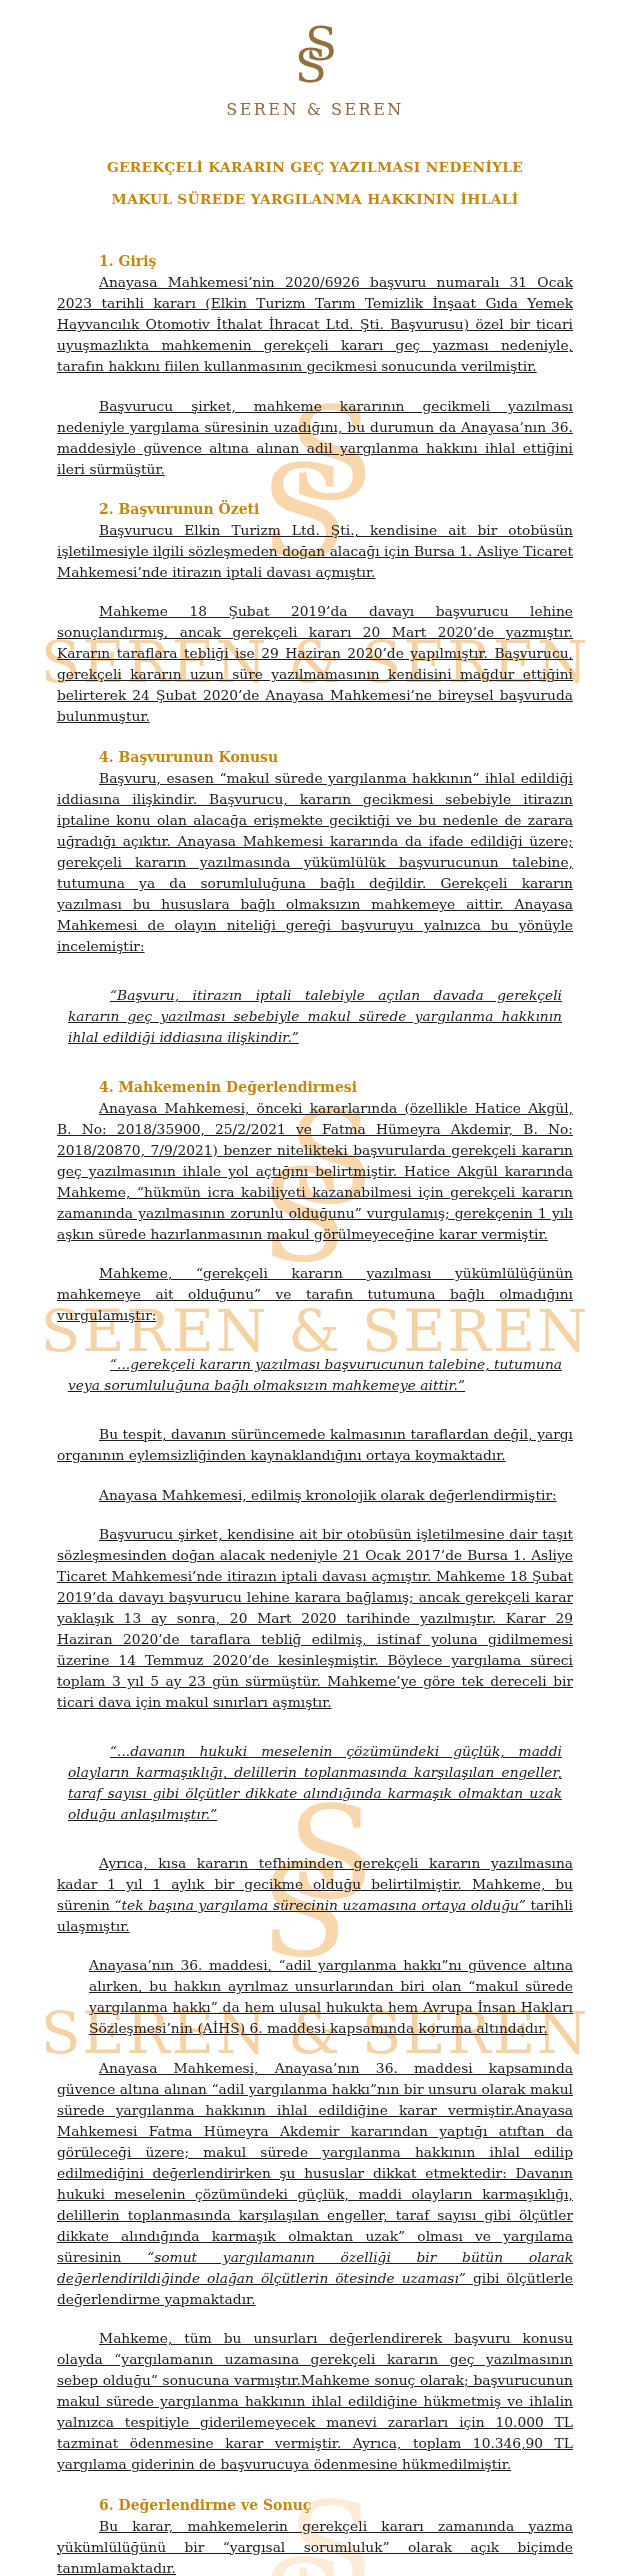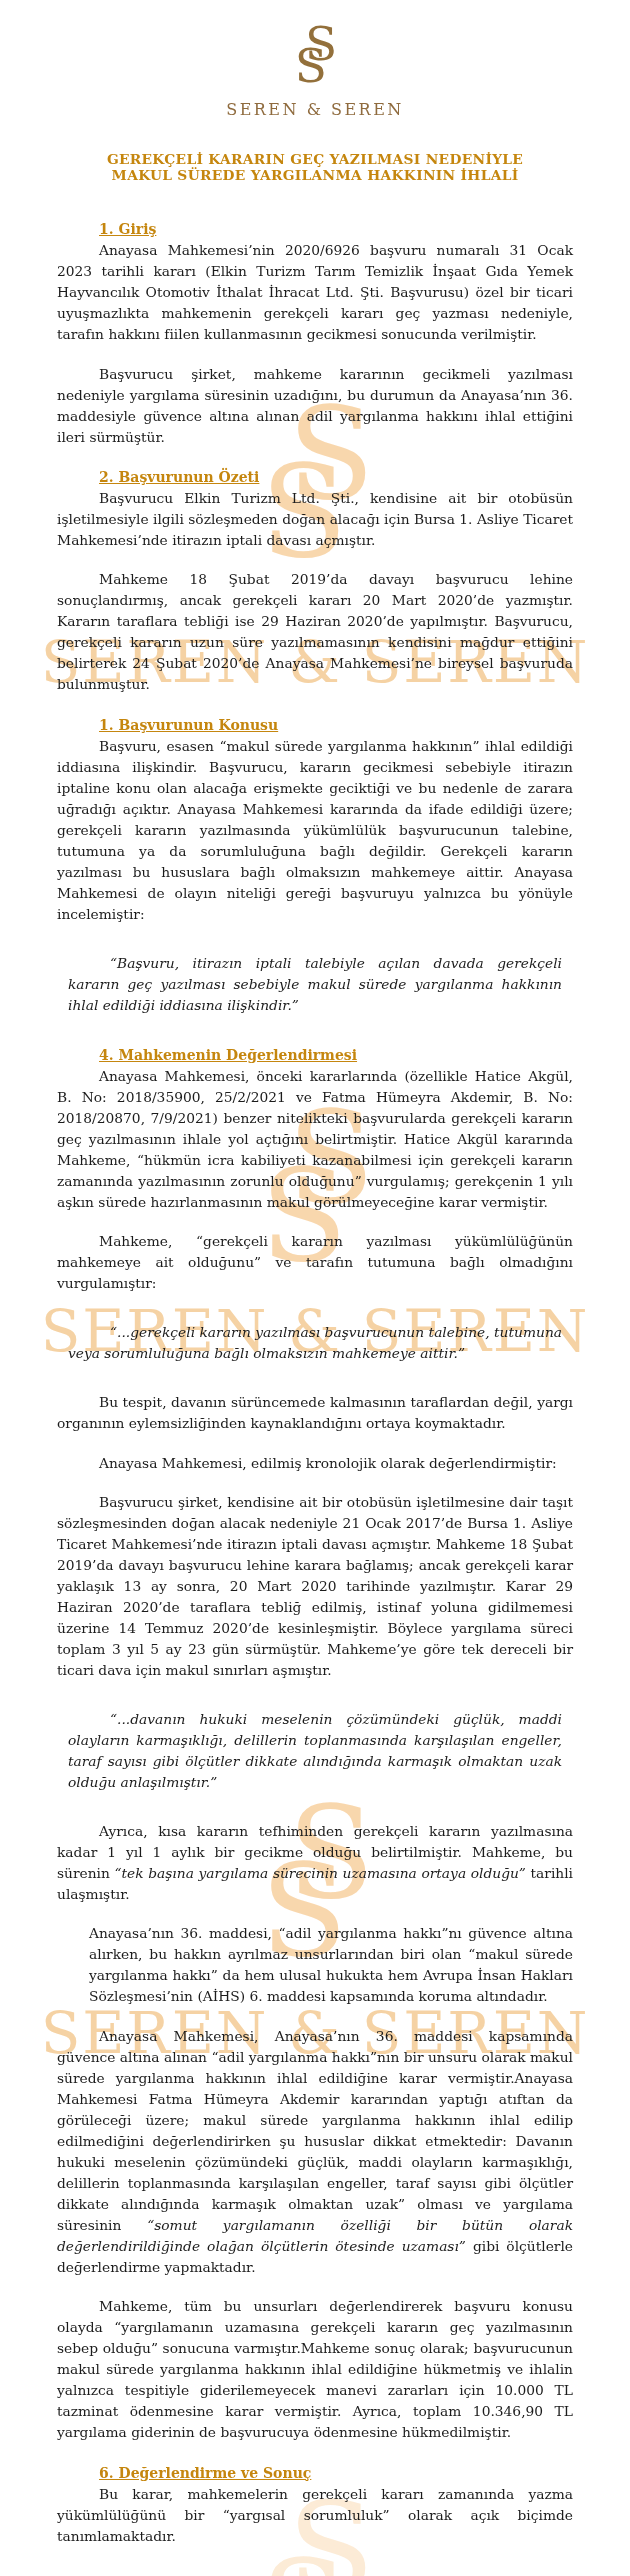--- a/index.html
+++ b/index.html
@@ -36,30 +36,30 @@
     position:absolute; font-size:47px; line-height:1; color:#93703B;
     font-family:"DejaVu Serif",serif;
   }
   .monogram .s1 { left:22px; top:0; }
   .monogram .s2 { left:11.7px; top:22px; }
   .logo-name {
     margin-top:3.3px; font-size:16px; letter-spacing:2.5px; color:#8F6B3E;
   }
   .title {
     width:92%; margin:32px auto 35px; text-align:center;
-    font-weight:bold; font-size:13.8px; line-height:16px; letter-spacing:0.3px;
+    font-weight:bold; font-size:13.8px; line-height:32px; letter-spacing:0.3px;
     color:var(--accent,#C5860E);
   }
   h2 {
     margin:10px 0 0; font-size:14px; line-height:22px; font-weight:bold;
-    color:var(--accent,#C5860E); text-indent:42px;text-decoration:underline;
+    color:var(--accent,#C5860E); text-indent:42px;
   }
   p.body, blockquote.quote {
     margin:0 0 18.4px; font-size:13.8px; line-height:21px;
-    text-align:justify; text-indent:42px;
+    text-align:justify; text-indent:42px;text-decoration:underline;
   }
   p.noindent { text-indent:0;margin-left:32px; }
   blockquote.quote { margin:28px 11px 28px; font-style:italic; padding:0; }
   em { font-style:italic; }
 </style>
 </head>
 <body>
 
 <div class="page">
 
@@ -90,21 +90,21 @@
           <h2>1.  Giriş</h2>
           <p class="body"><span>Anayasa Mahkemesi’nin 2020/6926 başvuru numaralı 31 Ocak 2023 tarihli kararı (Elkin Turizm Tarım Temizlik İnşaat Gıda Yemek Hayvancılık Otomotiv İthalat İhracat Ltd. Şti. Başvurusu) özel bir ticari uyuşmazlıkta mahkemenin gerekçeli kararı geç yazması nedeniyle, tarafın hakkını fiilen kullanmasının gecikmesi sonucunda verilmiştir.</span></p>
           <p class="body"><span>Başvurucu şirket, mahkeme kararının gecikmeli yazılması nedeniyle yargılama süresinin uzadığını, bu durumun da Anayasa’nın 36. maddesiyle güvence altına alınan adil yargılanma hakkını ihlal ettiğini ileri sürmüştür.</span></p>
         </section>
         <section>
           <h2>2. Başvurunun Özeti</h2>
           <p class="body"><span>Başvurucu Elkin Turizm Ltd. Şti., kendisine ait bir otobüsün işletilmesiyle ilgili sözleşmeden doğan alacağı için Bursa 1. Asliye Ticaret Mahkemesi’nde itirazın iptali davası açmıştır.</span></p>
           <p class="body"><span>Mahkeme 18 Şubat 2019’da davayı başvurucu lehine sonuçlandırmış, ancak gerekçeli kararı 20 Mart 2020’de yazmıştır. Kararın taraflara tebliği ise 29 Haziran 2020’de yapılmıştır. Başvurucu, gerekçeli kararın uzun süre yazılmamasının kendisini mağdur ettiğini belirterek 24 Şubat 2020’de Anayasa Mahkemesi’ne bireysel başvuruda bulunmuştur.</span></p>
         </section>
         <section>
-          <h2>1. Başvurunun Konusu</h2>
+          <h2>4. Başvurunun Konusu</h2>
           <p class="body"><span>Başvuru, esasen “makul sürede yargılanma hakkının” ihlal edildiği iddiasına ilişkindir. Başvurucu, kararın gecikmesi sebebiyle itirazın iptaline konu olan alacağa erişmekte geciktiği ve bu nedenle de zarara uğradığı açıktır.  Anayasa Mahkemesi kararında da ifade edildiği üzere; gerekçeli kararın yazılmasında yükümlülük başvurucunun talebine, tutumuna ya da sorumluluğuna bağlı değildir. Gerekçeli kararın yazılması bu hususlara bağlı olmaksızın mahkemeye aittir. Anayasa Mahkemesi de olayın niteliği gereği başvuruyu yalnızca bu yönüyle incelemiştir:</span></p>
           <blockquote class="quote"><em>“Başvuru, itirazın iptali talebiyle açılan davada gerekçeli kararın geç yazılması sebebiyle makul sürede yargılanma hakkının ihlal edildiği iddiasına ilişkindir.”</em></blockquote>
         </section>
         <section>
           <h2>4. Mahkemenin Değerlendirmesi</h2>
           <p class="body"><span>Anayasa Mahkemesi, önceki kararlarında (özellikle Hatice Akgül, B. No: 2018/35900, 25/2/2021 ve Fatma Hümeyra Akdemir, B. No: 2018/20870, 7/9/2021) benzer nitelikteki başvurularda gerekçeli kararın geç yazılmasının ihlale yol açtığını belirtmiştir. Hatice Akgül kararında Mahkeme, “hükmün icra kabiliyeti kazanabilmesi için gerekçeli kararın zamanında yazılmasının zorunlu olduğunu” vurgulamış; gerekçenin 1 yılı aşkın sürede hazırlanmasının makul görülmeyeceğine karar vermiştir.</span></p>
           <p class="body"><span>Mahkeme, “gerekçeli kararın yazılması yükümlülüğünün mahkemeye ait olduğunu” ve tarafın tutumuna bağlı olmadığını vurgulamıştır:</span></p>
           <blockquote class="quote"><em>“...gerekçeli kararın yazılması başvurucunun talebine, tutumuna veya sorumluluğuna bağlı olmaksızın mahkemeye aittir.”</em></blockquote>
           <p class="body"><span>Bu tespit, davanın sürüncemede kalmasının taraflardan değil, yargı organının eylemsizliğinden kaynaklandığını ortaya koymaktadır.</span></p>
         </section>

